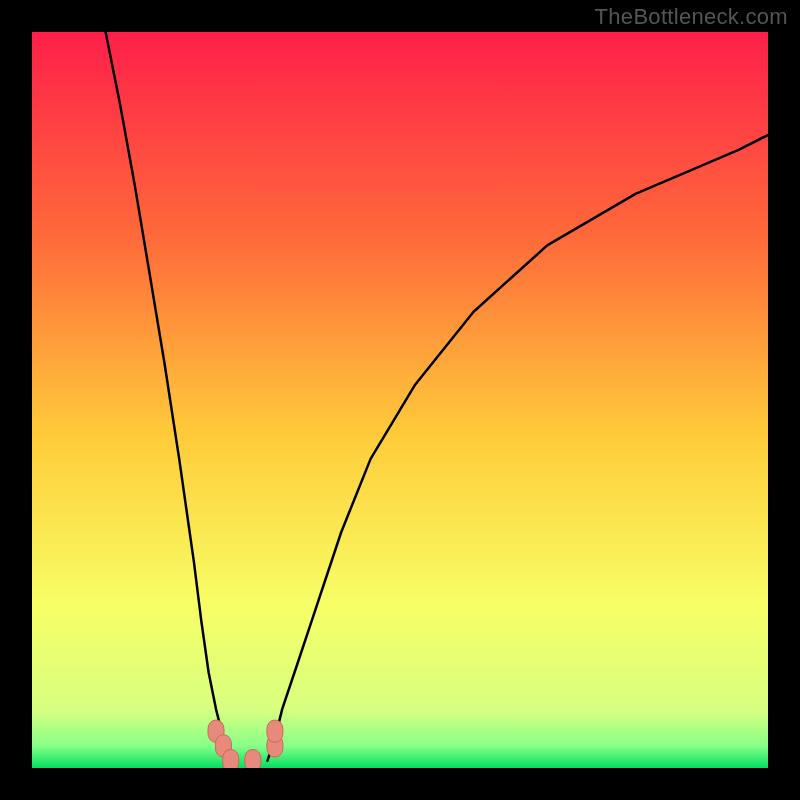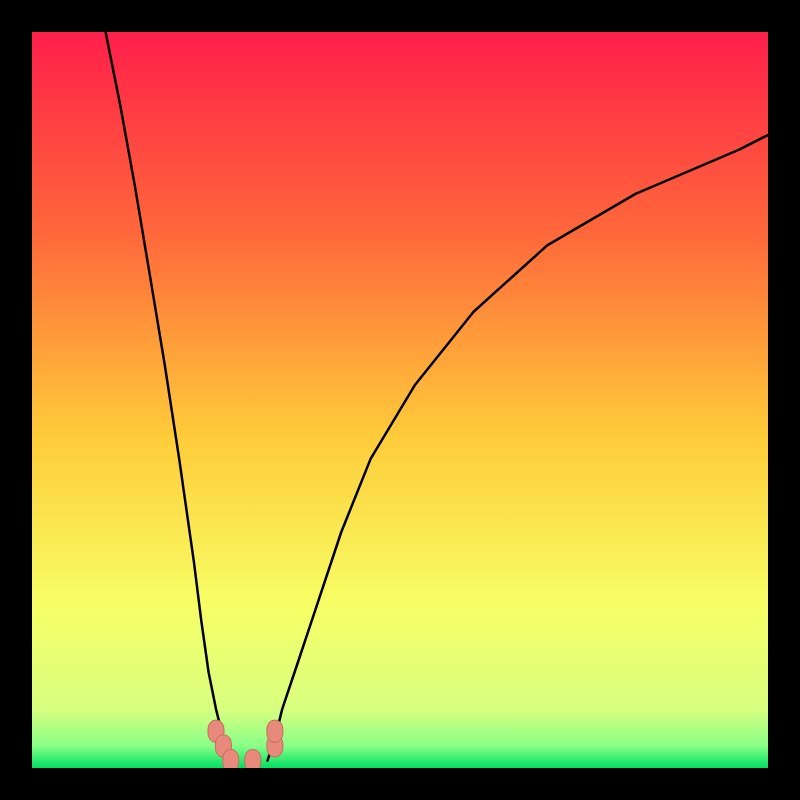--- a/index.html
+++ b/index.html
@@ -43,20 +43,21 @@
     position: absolute;
     inset: 0;
     width: 100%;
     height: 100%;
   }
 </style>
 </head>
 <body>
 
 <div class="frame">
+  <div class="watermark">TheBottleneck.com</div>
 
   <div class="plot-area">
     <svg class="gradient-bg" viewBox="0 0 736 736" preserveAspectRatio="none">
       <defs>
         <linearGradient id="bg-grad" x1="0" y1="0" x2="0" y2="1">
             <stop offset="0%" stop-color="#ff1f4a"></stop>
             <stop offset="28%" stop-color="#ff6a3a"></stop>
             <stop offset="55%" stop-color="#ffcc3a"></stop>
             <stop offset="78%" stop-color="#f7ff66"></stop>
             <stop offset="92%" stop-color="#d8ff80"></stop>

